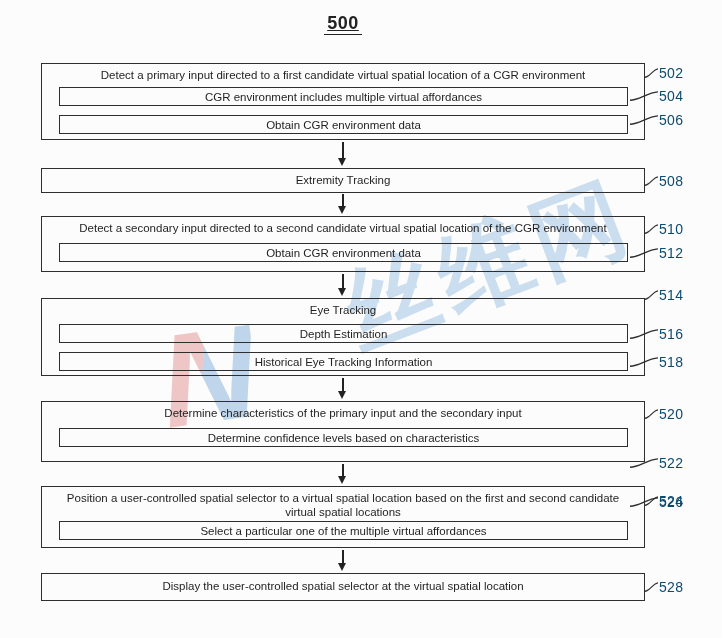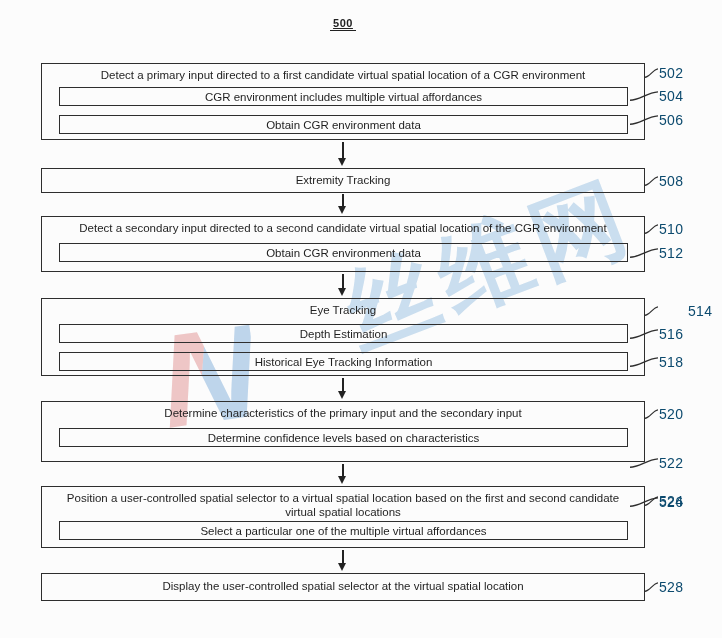--- a/index.html
+++ b/index.html
@@ -12,21 +12,21 @@
   .wm-n{position:absolute;left:152px;top:318px;font-size:132px;line-height:1;
         font-weight:900;font-style:italic;transform:rotate(-8deg);}
   .wm-n span{position:absolute;left:0;top:0;}
   .wm-n-red{color:rgba(224,140,140,0.48);clip-path:polygon(0 0,58% 0,28% 100%,0 100%);}
   .wm-n-blue{color:rgba(132,176,219,0.52);clip-path:polygon(58% 0,100% 0,100% 100%,28% 100%);}
   .wm-text{position:absolute;left:348px;top:272px;font-size:92px;font-weight:700;line-height:1;
            letter-spacing:8px;color:rgba(151,192,226,0.5);
            transform:rotate(-21deg);transform-origin:left center;white-space:nowrap;}
   
   .fig-num{position:absolute;top:13px;left:41px;width:604px;text-align:center;z-index:2;}
-  .fig-num span{font-size:11px;font-weight:bold;color:#222;
+  .fig-num span{font-size:18px;font-weight:bold;color:#222;
                 border-bottom:1.5px solid #222;padding:0 3px 1px;letter-spacing:0.5px;text-decoration:underline;}
   
   .box{position:absolute;left:41px;width:604px;border:1.6px solid #2e2e2e;
        box-sizing:border-box;background:transparent;z-index:2;}
   .b502{top:63px;height:77px;}
   .b508{top:168px;height:25px;}
   .b510{top:216px;height:56px;}
   .b514{top:298px;height:78px;}
   .b520{top:401px;height:61px;}
   .b524{top:486px;height:62px;}
@@ -50,21 +50,21 @@
   .head{position:absolute;left:0;bottom:0;width:0;height:0;
         border-left:4.5px solid transparent;border-right:4.5px solid transparent;
         border-top:8px solid #222;}
   
   .ref{position:absolute;display:flex;align-items:flex-end;height:16px;z-index:2;}
   .ref .num{font-size:14px;color:#0c4a6e;line-height:14px;letter-spacing:0.3px;margin-left:1px;}
   .ref.outer{left:645px;} .ref.inner{left:630px;}
   .hook{height:13px;stroke:#2e2e2e;fill:none;stroke-width:1.5px;}
   .outer .hook{width:13px;} .inner .hook{width:28px;}
   .r502{top:64px;} .r504{top:87px;} .r506{top:111px;} .r508{top:172px;}
-  .r510{top:220px;} .r512{top:244px;} .r514{top:302px;gap:29px;} .r516{top:325px;}
+  .r510{top:220px;} .r512{top:244px;} .r514{top:286px;} .r516{top:325px;}
   .r518{top:353px;justify-content:center;} .r520{top:405px;} .r522{top:430px;margin-top:24px;} .r524{top:492px;}
   .r526{top:493px;} .r528{top:578px;}
 </style>
 </head>
 <body>
 
 <div id="canvas">
 
   <div class="watermark">
     <div class="wm-n">

